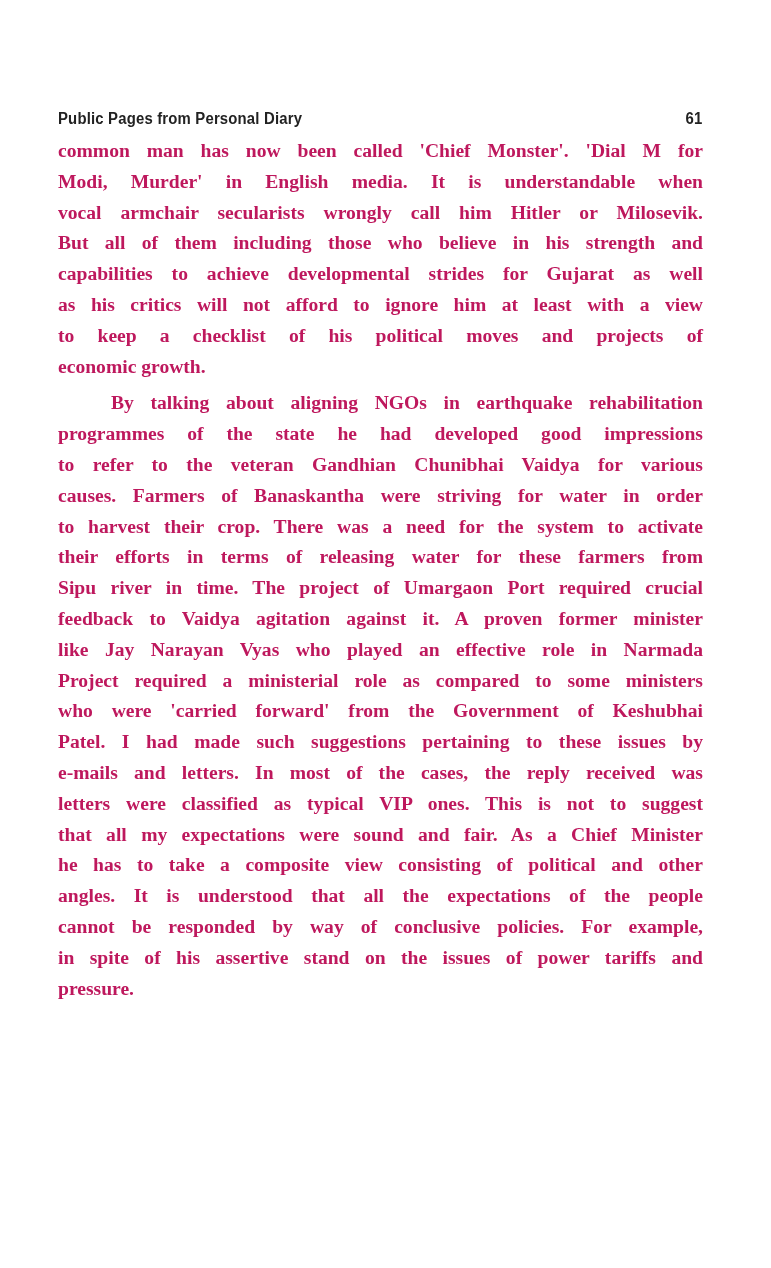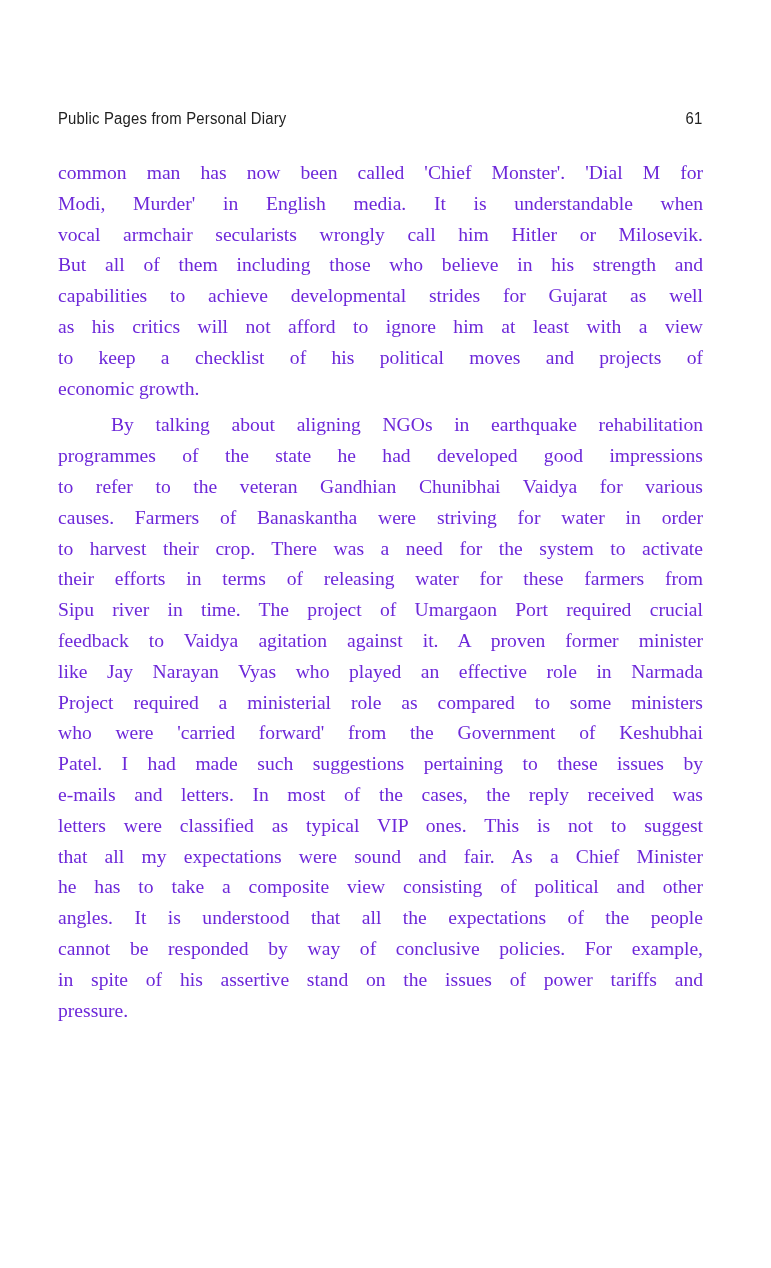--- a/index.html
+++ b/index.html
@@ -12,43 +12,43 @@
       height: 1268px;
       position: relative;
       overflow: hidden;
       color: #141414;
     }
     .page {
       position: absolute;
       left: 58px;
       top: 110px;
       width: 645px;
+      font-weight: bold;
     }
     .running-head {
       display: flex;
       justify-content: space-between;
       align-items: baseline;
       font-family: "Liberation Sans", sans-serif;
       font-size: 16px;
       letter-spacing: 0.2px;
       color: #222;
       height: 26px;
       transform: scaleX(0.93);
       transform-origin: left center;
       width: 693px;
     }
     .running-head .folio {
       padding-right: 0;
     }
     .body-text {
-      margin-top: 22px;
       font-family: "Liberation Serif", serif;
       font-size: 19.6px;
       line-height: 30.8px;
-      color: #6d28d9;
+      color: #be185d;
     }
     .line {
       display: block;
       white-space: nowrap;
       text-align: justify;
       text-align-last: justify;
       height: 30.8px;
     }
     .line.last {
       text-align-last: left;

